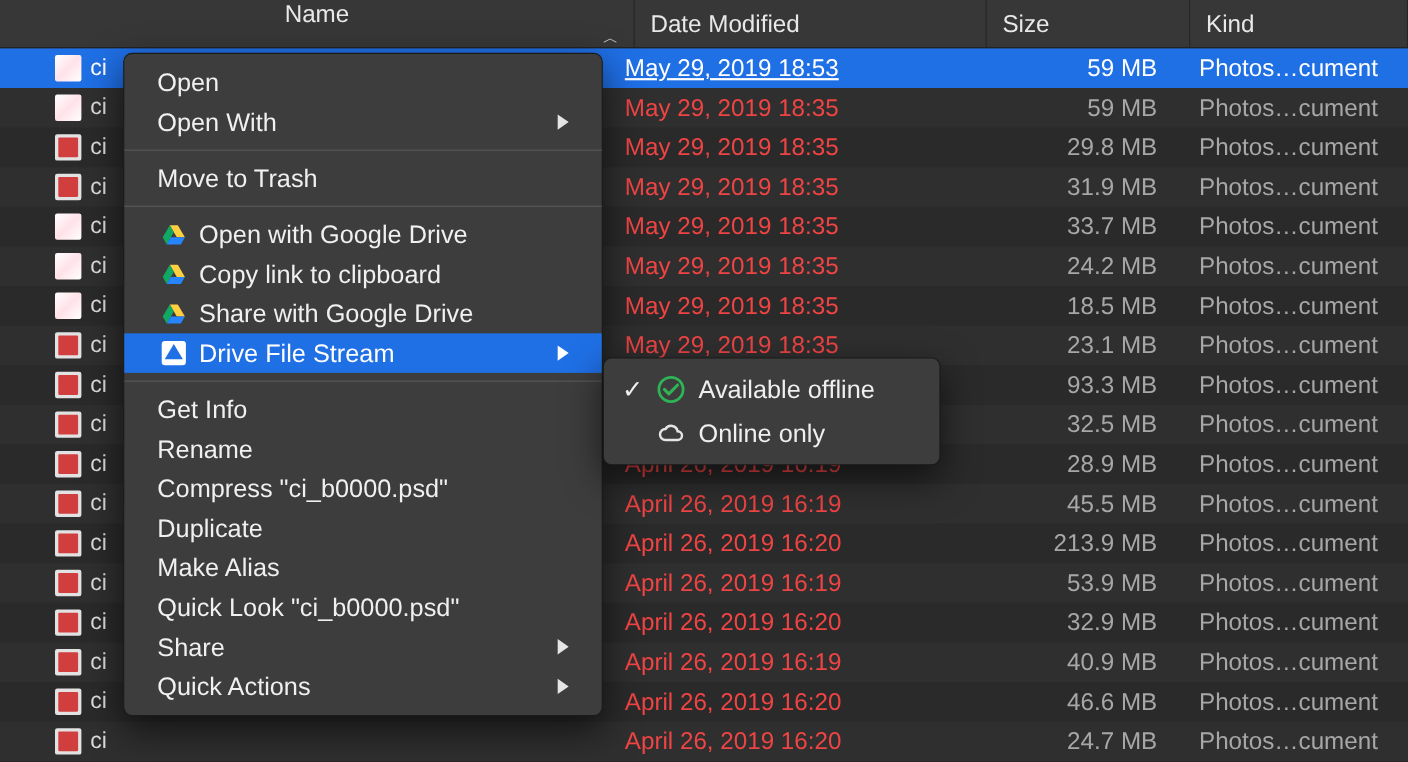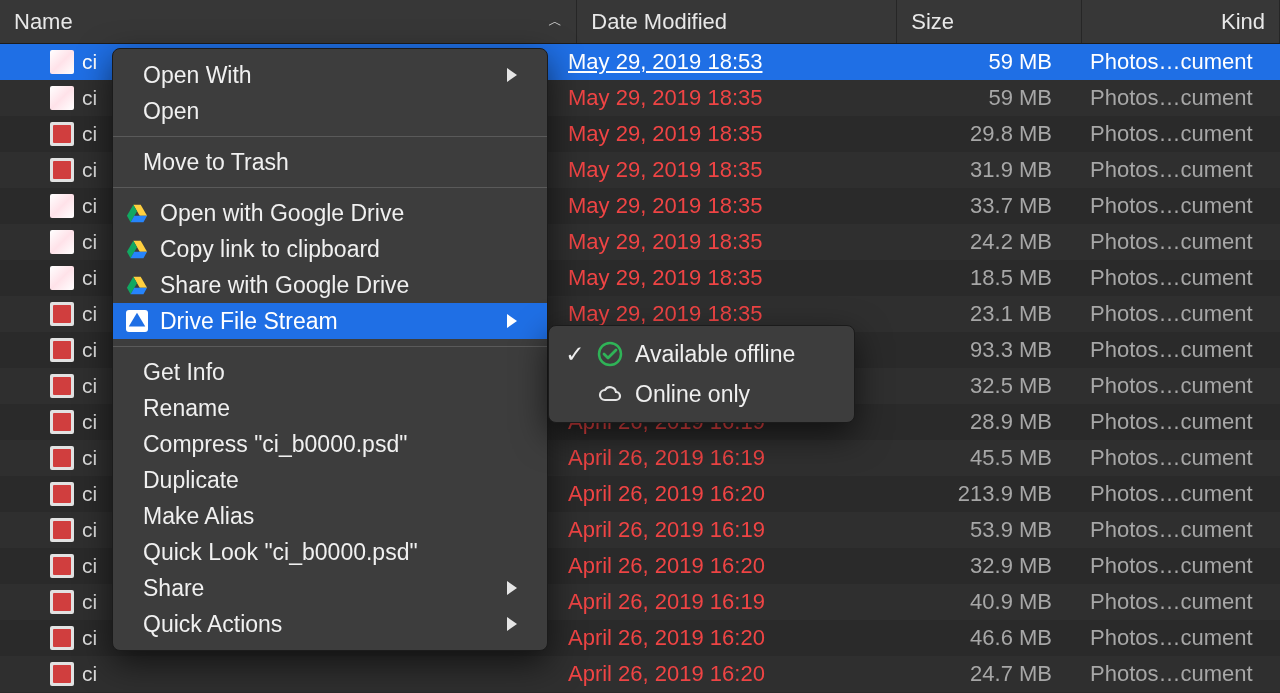--- a/index.html
+++ b/index.html
@@ -20,24 +20,24 @@
   border-bottom: 1px solid #1c1c1c;
 }
 .header .col {
   display: flex;
   align-items: center;
   padding: 0 14px;
   border-right: 1px solid #262626;
   color: #e8e8e8;
   font-size: 22px;
 }
-.col-name { width: 598px; }
+.col-name { width: 598px; flex-direction: column; }
 .col-date { width: 331px; }
 .col-size { width: 191px; justify-content: flex-start; }
-.col-kind { width: 204px; justify-content: flex-end; }
+.col-kind { width: 204px; }
 .sort-indicator {
   margin-left: auto;
   font-size: 14px;
   color: #cfcfcf;
 }
 .rows { }
 .row {
   display: flex;
   height: 36px;
   align-items: flex-start;
@@ -91,21 +91,21 @@
 }
 .ctx .item {
   display: flex;
   align-items: center;
   height: 36px;
   padding: 0 30px 0 30px;
   color: #f0f0f0;
   font-size: 23px;
   position: relative;
 }
-.ctx .item.indent { padding-left: 13px; }
+.ctx .item.indent { padding-left: 34px; }
 .ctx .item.sel {
   background: #1f6fe5;
   color: #fff;
   text-align: right;
 }
 .ctx .sep {
   height: 1px;
   background: #5a5a5a;
   margin: 7px 0;
 }
@@ -435,26 +435,26 @@
         <span>24.7 MB</span>
       </div>
     <div class="cell cell-kind">
         <span>Photos…cument</span>
       </div>
     </div>
   </div>
 
 <div class="ctx">
   <div class="item">
+      <span>Open</span>
+    </div>
+  <div class="item">
     <span>Open With</span>
     <span class="arrow"></span>
   </div>
-  <div class="item">
-      <span>Open</span>
-    </div>
   <div class="sep"></div>
   <div class="item">
       <span>Move to Trash</span>
     </div>
   <div class="sep"></div>
   <div class="item indent">
     <span class="gicon">
       <svg viewBox="0 0 24 24">
           <polygon points="8,3 16,3 23,15 15,15" fill="#ffcf3f"></polygon>
           <polygon points="8,3 1,15 5,22 12,10" fill="#11a861"></polygon>

